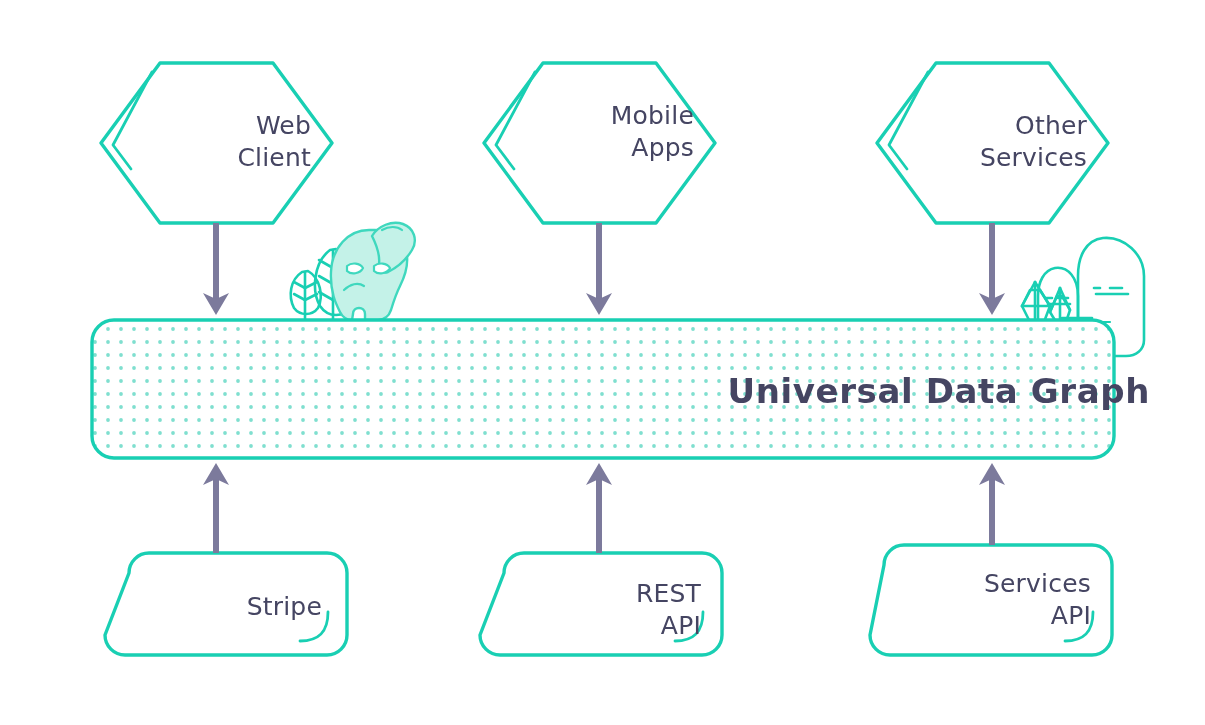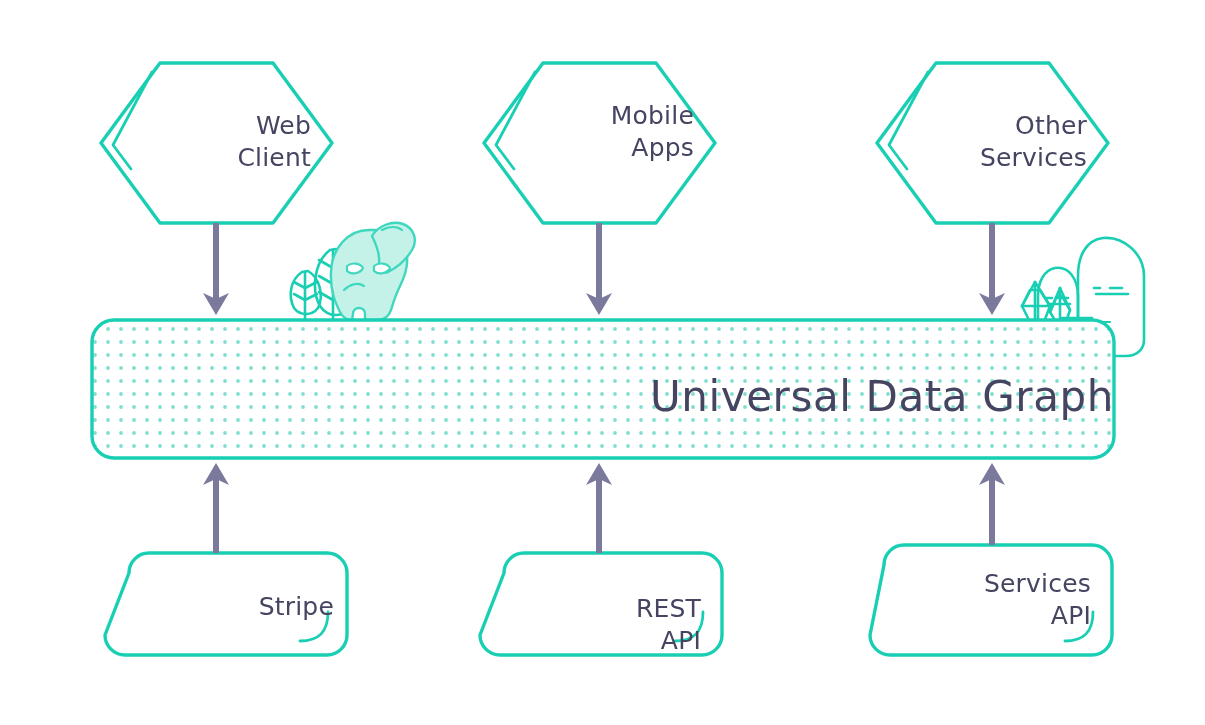--- a/index.html
+++ b/index.html
@@ -37,23 +37,24 @@
   }
   .node-label {
     font-size: 25px;
     font-weight: 400;
   }
   .source-label {
     font-size: 25px;
     font-weight: 400;
   }
   .bar-title {
-    font-size: 42px;
-    font-weight: 400;
+    font-size: 34px;
+    font-weight: 700;
     letter-spacing: 0.6px;
+    margin-left: 36px;
   }
   .hit {
     position: absolute;
     background: transparent;
   }
 </style>
 </head>
 <body>
 
 <div id="stage">
@@ -212,22 +213,22 @@
 
   <div class="label node-label" style="left:121px; top:110px; width:190px;">Web
 Client</div>
   <div class="label node-label" style="left:504px; top:100px; width:190px;">Mobile
 Apps</div>
   <div class="label node-label" style="left:897px; top:110px; width:190px;">Other
 Services</div>
 
   <div class="label bar-title" style="left:92px; top:370px; width:1022px;">Universal Data Graph</div>
 
-  <div class="label source-label" style="left:134px; top:591px; width:200px;">Stripe</div>
-  <div class="label source-label" style="left:501px; top:593px; width:200px;">REST
+  <div class="label source-label" style="left:122px; top:591px; width:200px;">Stripe</div>
+  <div class="label source-label" style="left:501px; top:578px; width:200px;">REST
 API</div>
   <div class="label source-label" style="left:891px; top:568px; width:200px;">Services
 API</div>
 
   <div class="hit" style="left:101px; top:63px; width:231px; height:160px;"></div>
   <div class="hit" style="left:484px; top:63px; width:231px; height:160px;"></div>
   <div class="hit" style="left:877px; top:63px; width:231px; height:160px;"></div>
 
   <div class="hit" style="left:92px; top:320px; width:1022px; height:138px;"></div>
 

